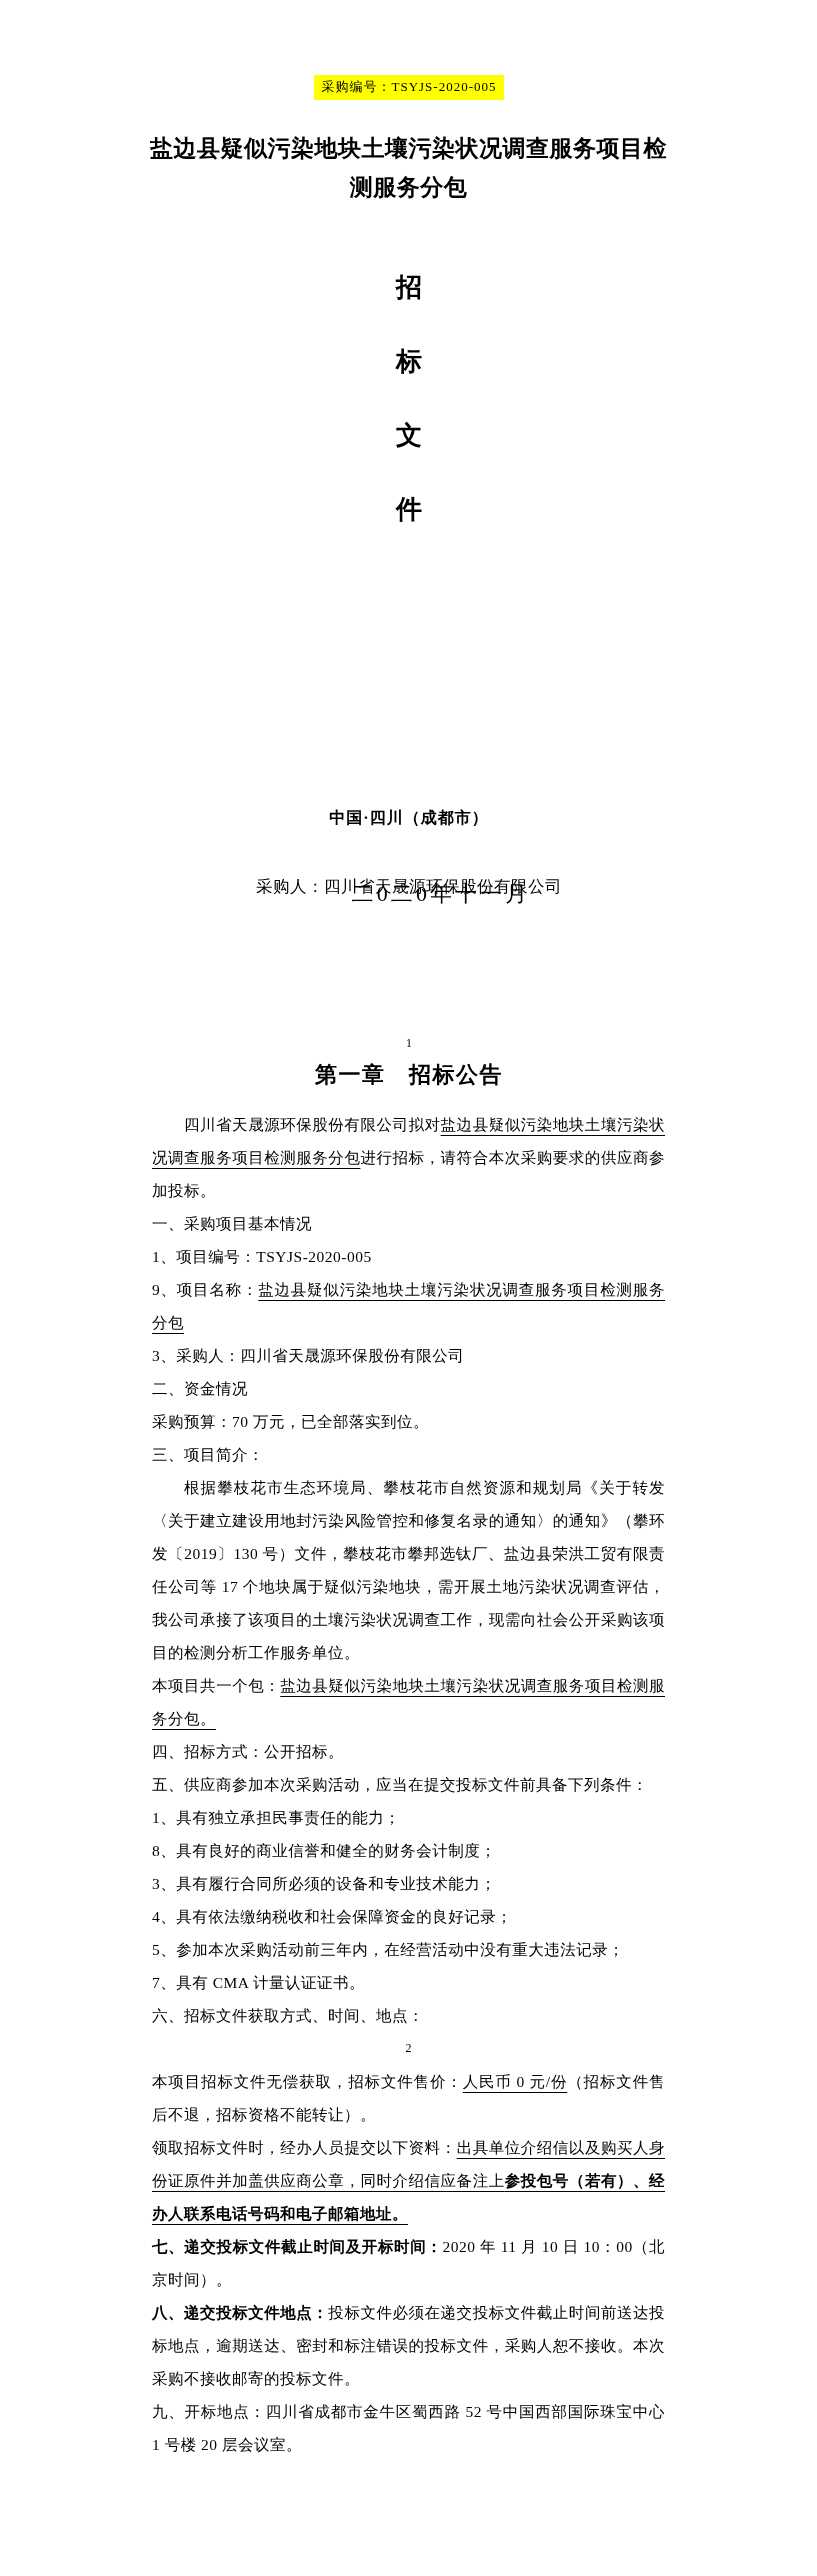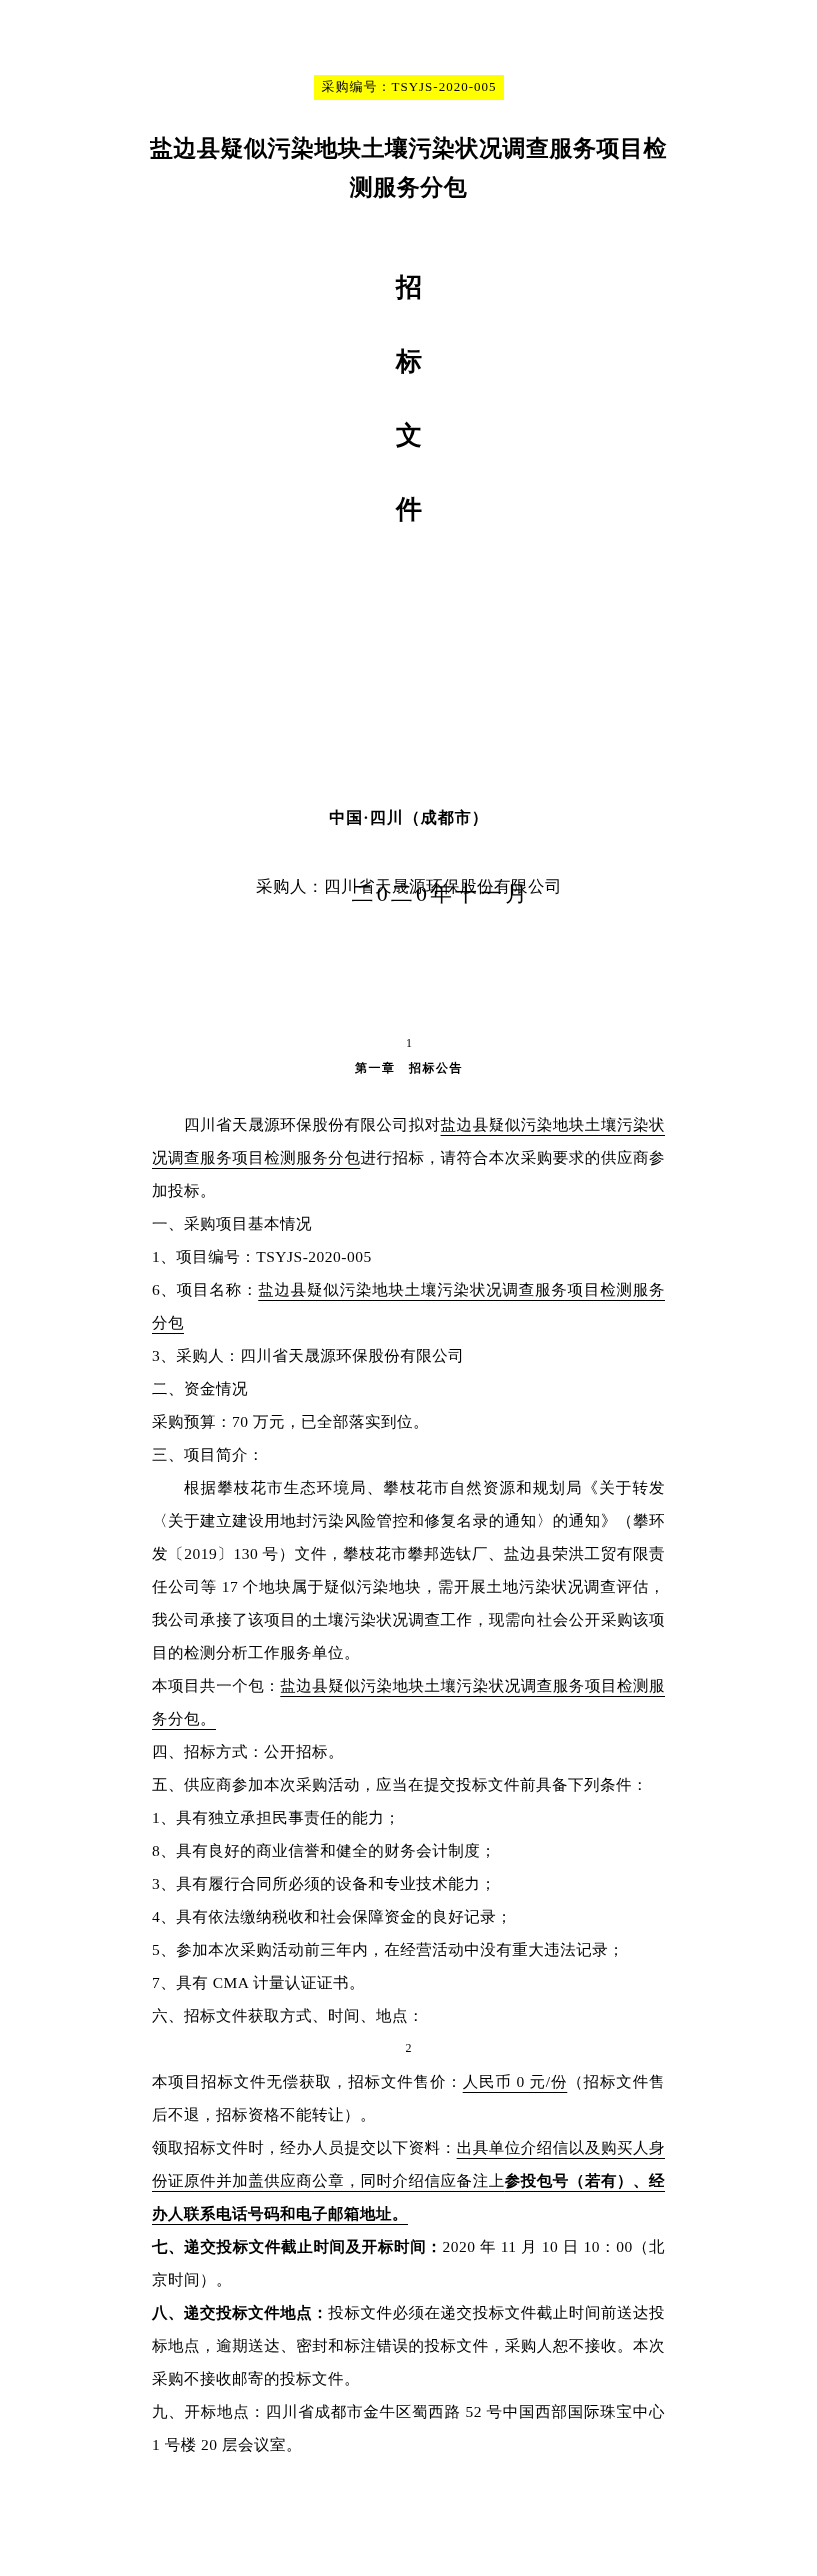--- a/index.html
+++ b/index.html
@@ -22,21 +22,21 @@
   .doc-type{
     position:absolute;top:251px;left:0;width:100%;
     text-align:center;font-size:26px;font-weight:600;line-height:74px;
   }
   .cover-location{top:808px;font-size:16px;font-weight:bold;letter-spacing:1px;}
   .cover-purchaser{top:876px;font-size:16.5px;letter-spacing:0.5px;}
   .cover-date{top:879px;font-size:22px;letter-spacing:3.1px;padding-left:32px;}
   .page-number{font-size:12px;letter-spacing:0;}
   .pn-abs{position:absolute;left:0;width:100%;text-align:center;}
   .pn-1{top:1036px;}
-  .chapter-heading{top:1060px;font-size:12px;font-weight:bold;letter-spacing:1.5px;}
+  .chapter-heading{top:1060px;font-size:22px;font-weight:bold;letter-spacing:1.5px;}
   .body-text{
     position:absolute;top:1108px;left:152px;width:513px;
     font-size:15.5px;line-height:33px;letter-spacing:0.5px;
     text-align:justify;
   }
   .body-text p{margin:0;padding:0;}
   .para.indent{text-indent:32px;}
   .para.pagenum{text-align:center;font-size:12px;letter-spacing:0;}
   .b{font-weight:bold;}
   .u{text-decoration:underline;text-underline-offset:5.2px;text-decoration-thickness:0.5px;}
@@ -66,21 +66,21 @@
   <div class="centered cover-date">二0二0年十一月</div>
 
   <div class="pn-abs pn-1 page-number">1</div>
 
   <div class="centered chapter-heading">第一章　招标公告</div>
 
   <div class="body-text">
       <p class="para indent"><span class="">四川省天晟源环保股份有限公司拟对</span><span class="u">盐边县疑似污染地块土壤污染状况调查服务项目检测服务分包</span><span class="">进行招标，请符合本次采购要求的供应商参加投标。</span></p>
       <p class="para flush"><span class="">一、采购项目基本情况</span></p>
       <p class="para flush"><span class="">1、项目编号：TSYJS-2020-005</span></p>
-      <p class="para flush"><span class="">6、项目名称：</span><span class="u">盐边县疑似污染地块土壤污染状况调查服务项目检测服务分包</span></p>
+      <p class="para flush"><span class="">9、项目名称：</span><span class="u">盐边县疑似污染地块土壤污染状况调查服务项目检测服务分包</span></p>
       <p class="para flush"><span class="">3、采购人：四川省天晟源环保股份有限公司</span></p>
       <p class="para flush"><span class="">二、资金情况</span></p>
       <p class="para flush"><span class="">采购预算：70 万元，已全部落实到位。</span></p>
       <p class="para flush"><span class="">三、项目简介：</span></p>
       <p class="para indent"><span class="">根据攀枝花市生态环境局、攀枝花市自然资源和规划局《关于转发〈关于建立建设用地封污染风险管控和修复名录的通知〉的通知》（攀环发〔2019〕130 号）文件，攀枝花市攀邦选钛厂、盐边县荣洪工贸有限责任公司等 17 个地块属于疑似污染地块，需开展土地污染状况调查评估，我公司承接了该项目的土壤污染状况调查工作，现需向社会公开采购该项目的检测分析工作服务单位。</span></p>
       <p class="para flush"><span class="">本项目共一个包：</span><span class="u">盐边县疑似污染地块土壤污染状况调查服务项目检测服务分包。</span></p>
       <p class="para flush"><span class="">四、招标方式：公开招标。</span></p>
       <p class="para flush"><span class="">五、供应商参加本次采购活动，应当在提交投标文件前具备下列条件：</span></p>
       <p class="para flush"><span class="">1、具有独立承担民事责任的能力；</span></p>
       <p class="para flush"><span class="">8、具有良好的商业信誉和健全的财务会计制度；</span></p>

